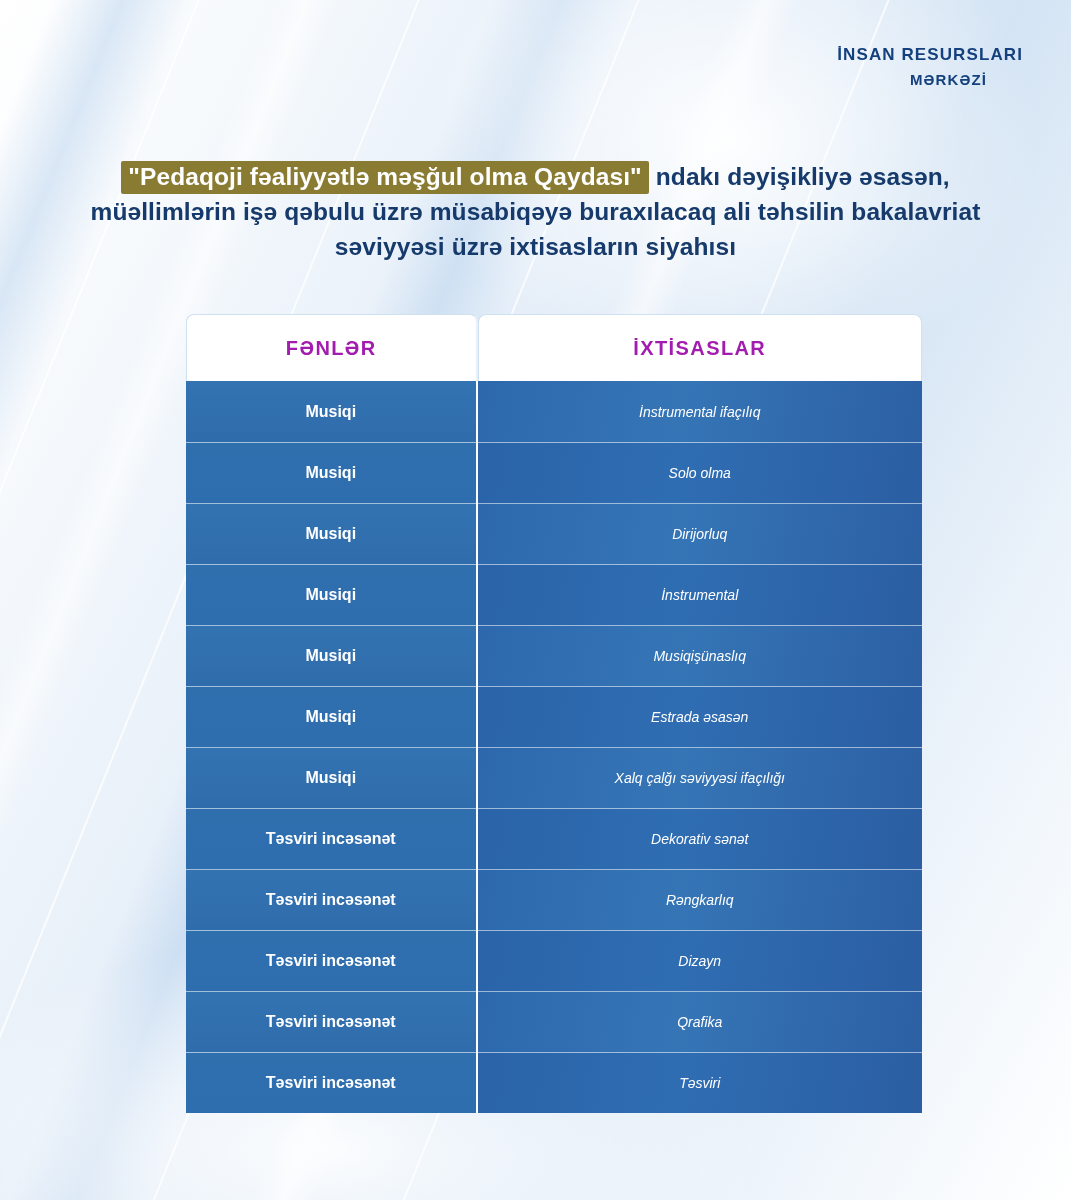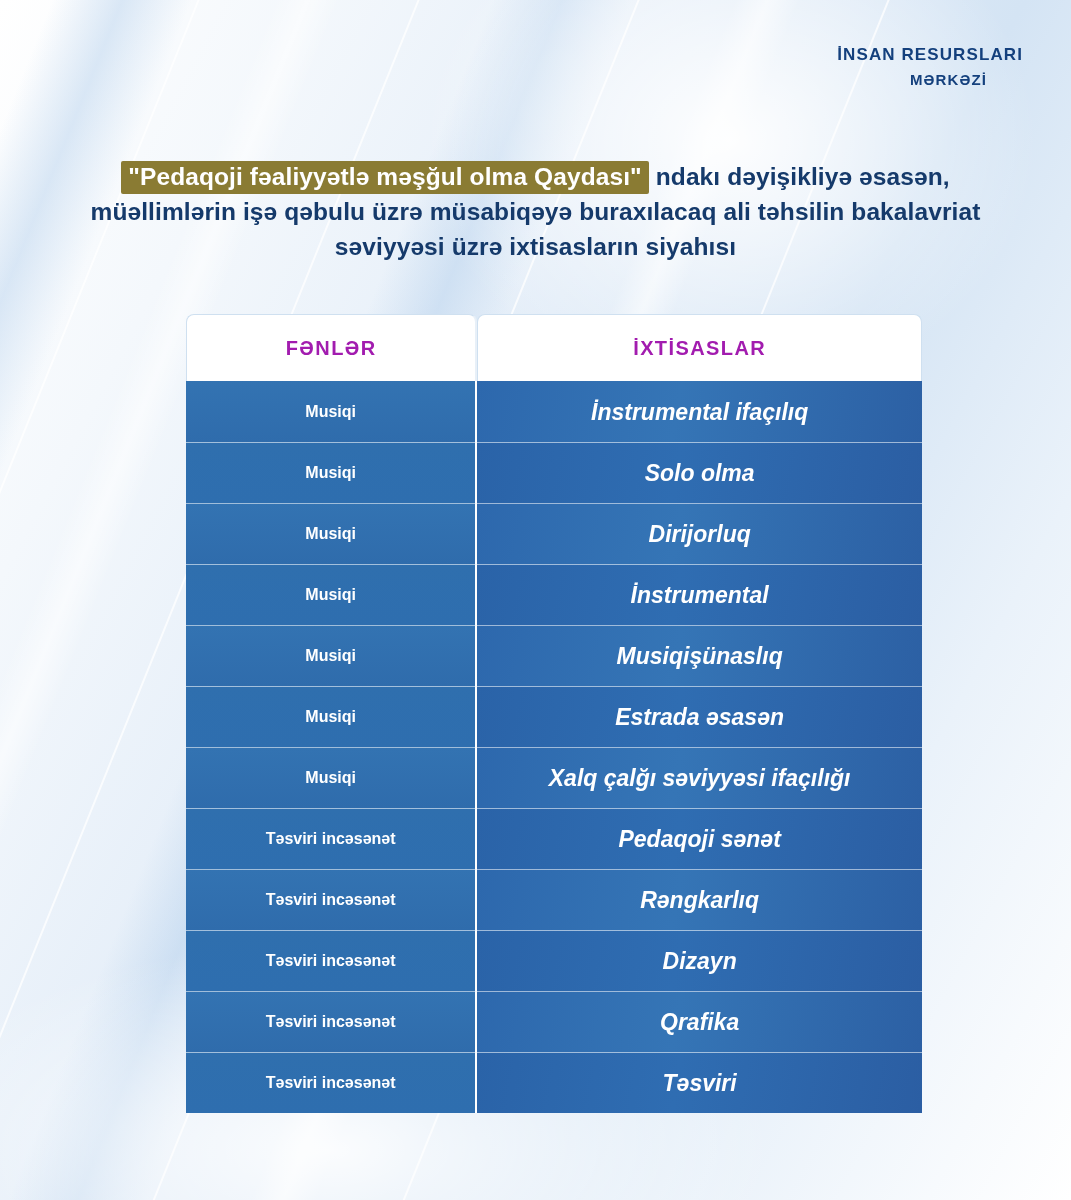--- a/index.html
+++ b/index.html
@@ -151,23 +151,23 @@
   .tbl tr:last-child td { border-bottom: none; }
 
   .tbl td.subject {
     background: linear-gradient(180deg, #2f6fae 0%, #2e6eaf 100%);
     font-size: 16px;
     font-weight: bold;
     border-right: 2px solid #ffffff;
   }
   .tbl td.major {
     background: linear-gradient(100deg, #2a63a8 0%, #2f6db2 45%, #2b5ea3 100%);
-    font-size: 23px;
+    font-size: 14px;
     font-style: italic;
-    font-weight: bold;
+    font-weight: normal;
   }
   .tbl tbody tr:nth-child(odd) td.subject {
     background: linear-gradient(180deg, #3373b2 0%, #2f6cac 100%);
   }
   .tbl tbody tr:nth-child(odd) td.major {
     background: linear-gradient(100deg, #2d68ad 0%, #3575b6 45%, #2c60a4 100%);
   }
   .tbl tbody tr:first-child td { padding-top: 2px; }
   .tbody-shell {
     border: 2px solid #9fc2e2;
@@ -239,21 +239,21 @@
           <tr>
             <td class="subject">Musiqi</td>
             <td class="major">Estrada əsasən</td>
           </tr>
           <tr>
             <td class="subject">Musiqi</td>
             <td class="major">Xalq çalğı səviyyəsi ifaçılığı</td>
           </tr>
           <tr>
             <td class="subject">Təsviri incəsənət</td>
-            <td class="major">Pedaqoji sənət</td>
+            <td class="major">Dekorativ sənət</td>
           </tr>
           <tr>
             <td class="subject">Təsviri incəsənət</td>
             <td class="major">Rəngkarlıq</td>
           </tr>
           <tr>
             <td class="subject">Təsviri incəsənət</td>
             <td class="major">Dizayn</td>
           </tr>
           <tr>

